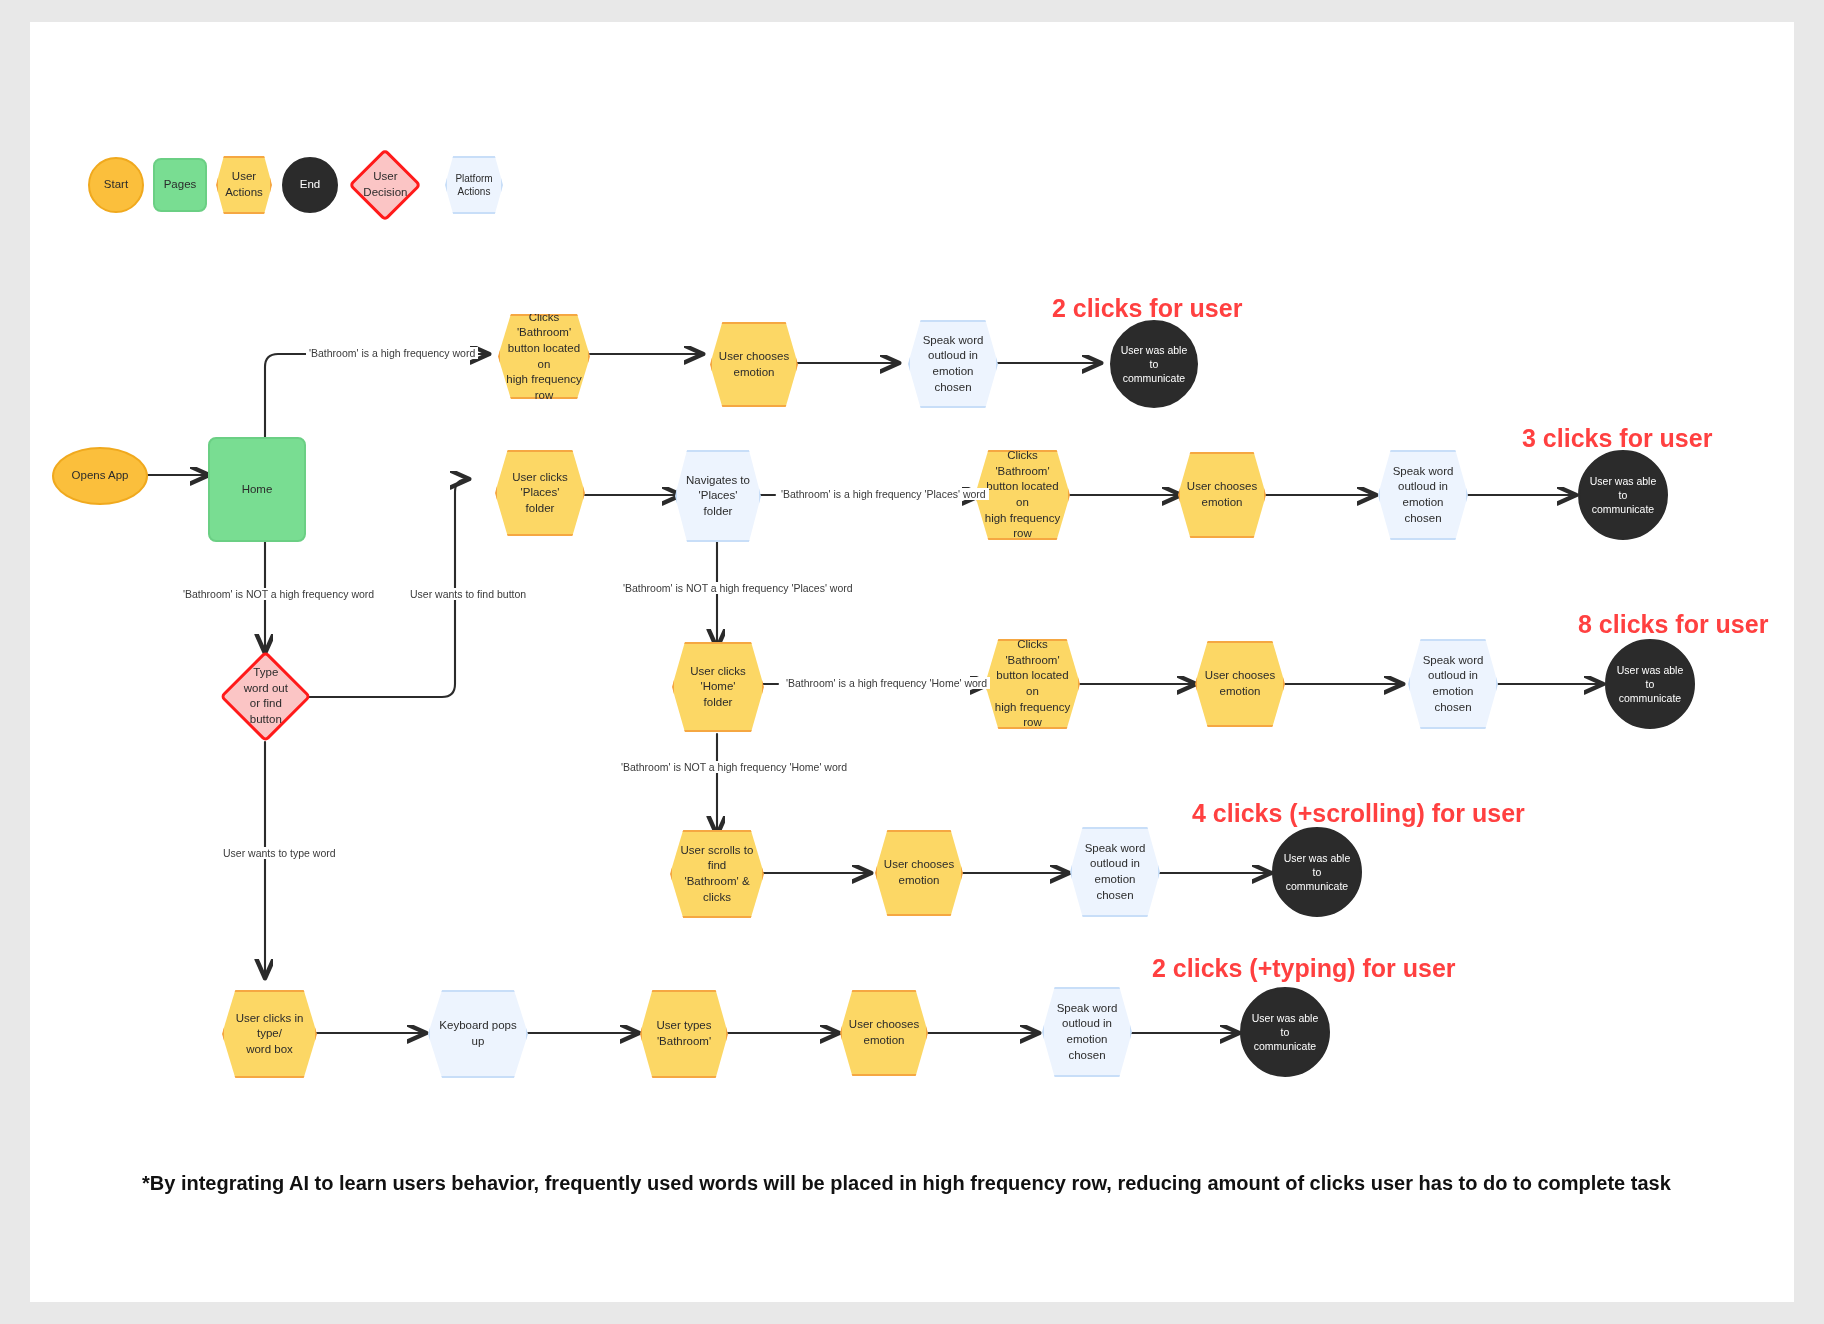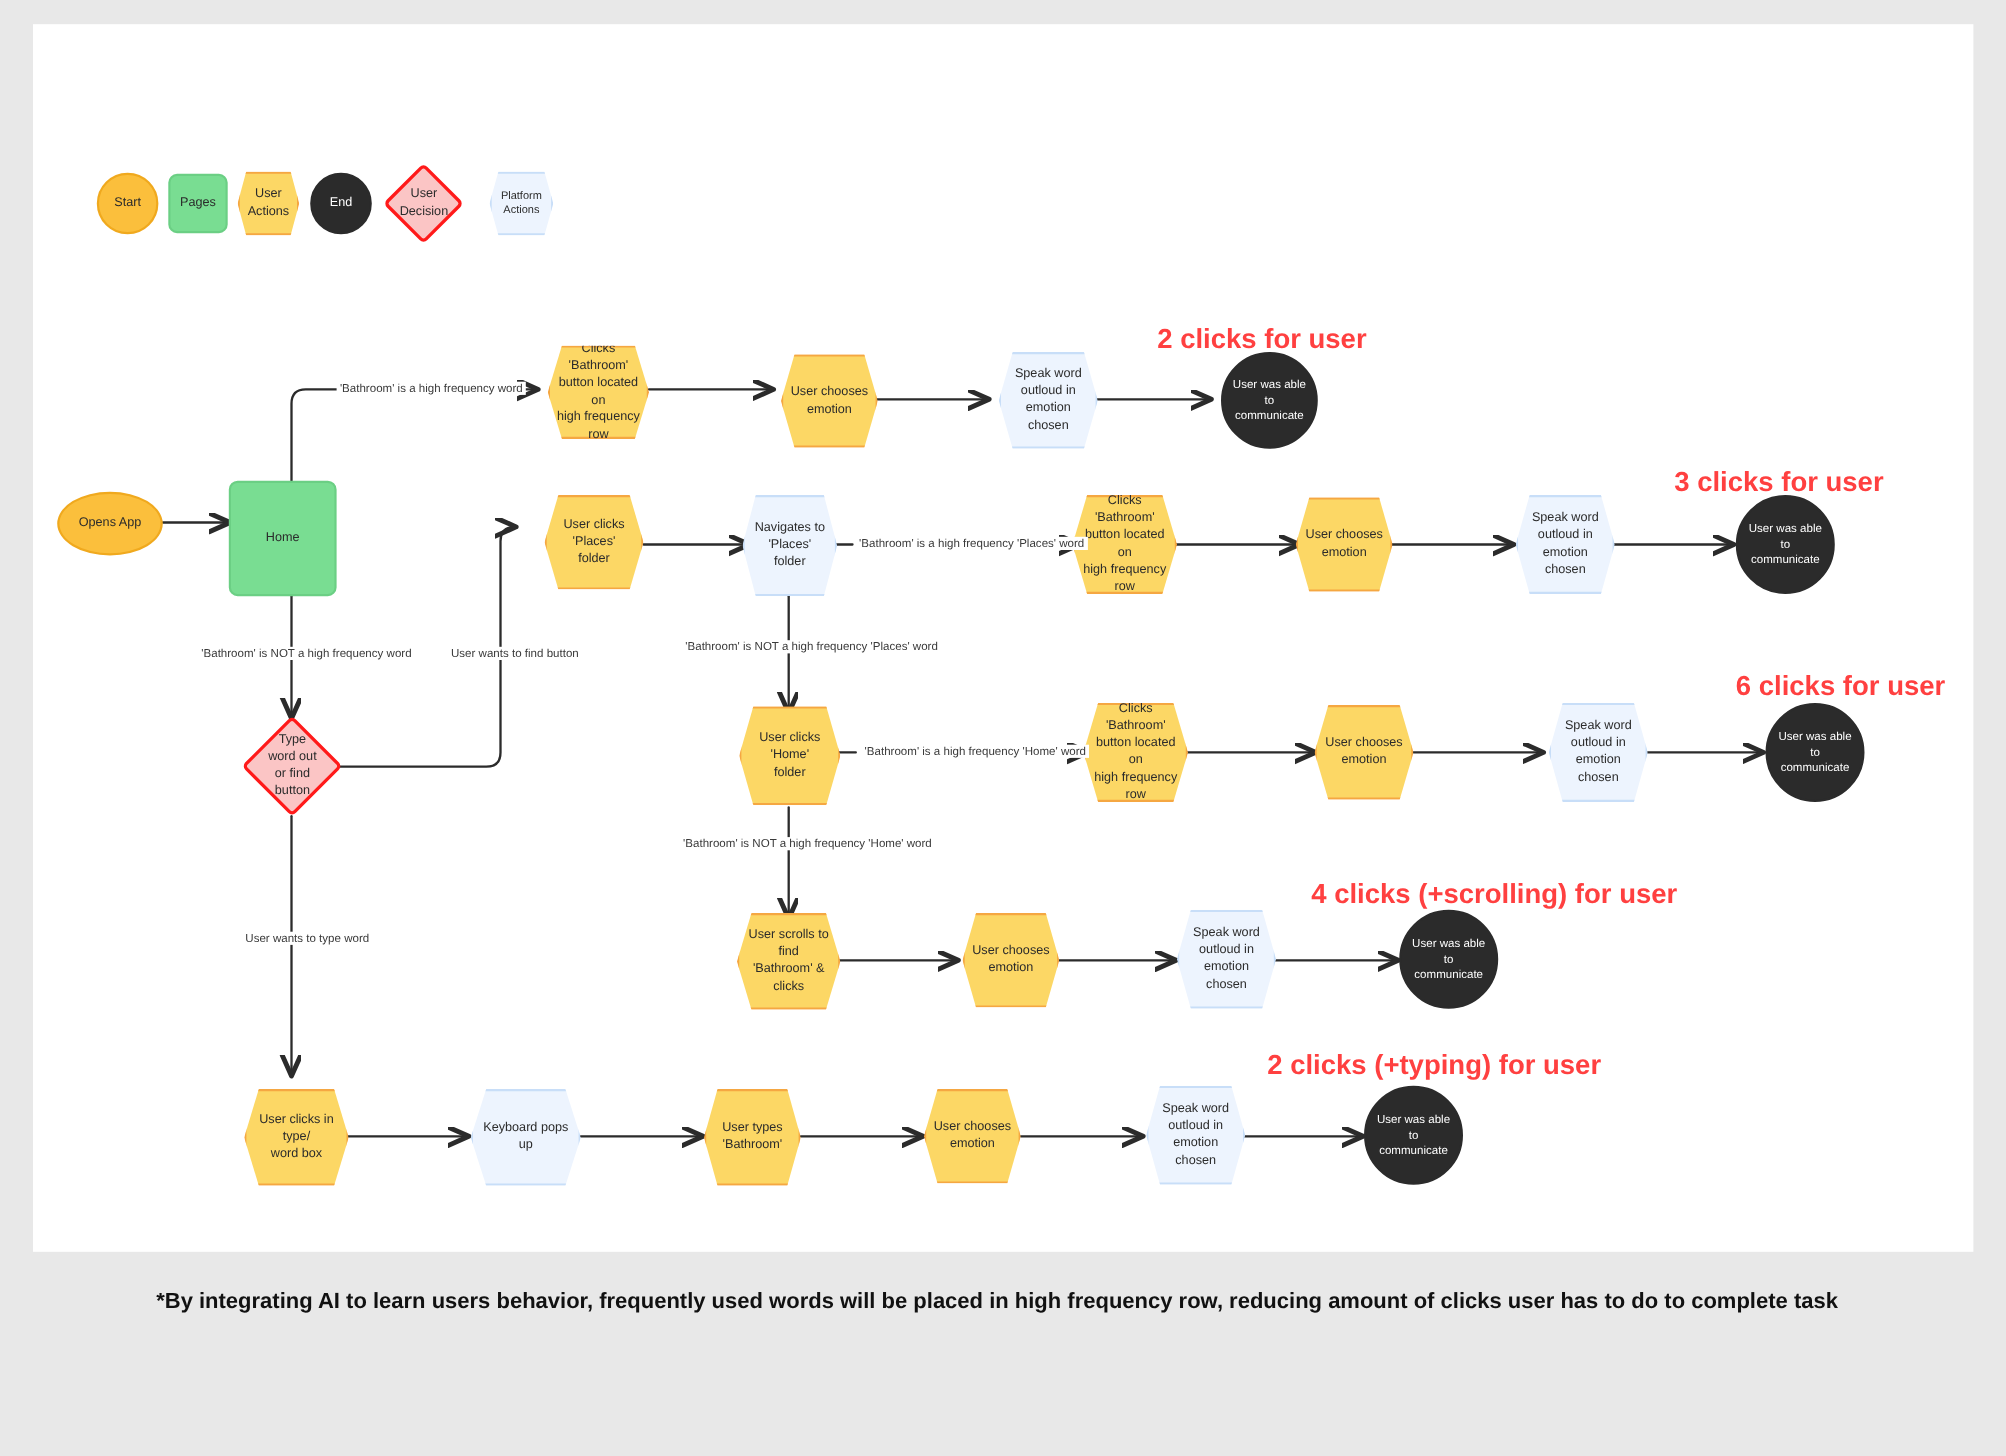--- a/index.html
+++ b/index.html
@@ -13,21 +13,21 @@
     width: 1824px;
     height: 1324px;
     background: #e8e8e8;
     overflow: hidden;
   }
   #canvas {
     position: absolute;
     left: 30px;
     top: 22px;
     width: 1764px;
-    height: 1116px;
+    height: 1280px;
     background: #ffffff;
   }
   svg#edges {
     position: absolute;
     left: 0; top: 0;
     width: 1764px;
     height: 1280px;
     pointer-events: none;
   }
   .node {
@@ -357,21 +357,21 @@
     <div class="edge-label" style="left:753px; top:655px;">'Bathroom' is a high frequency 'Home' word</div>
 
     <div class="edge-label" style="left:588px; top:739px;">'Bathroom' is NOT a high frequency 'Home' word</div>
 
     <div class="edge-label" style="left:190px; top:825px;">User wants to type word</div>
 
     <div class="callout" style="left:1022px; top:272px;">2 clicks for user</div>
 
     <div class="callout" style="left:1492px; top:402px;">3 clicks for user</div>
 
-    <div class="callout" style="left:1548px; top:588px;">6 clicks for user</div>
+    <div class="callout" style="left:1548px; top:588px;">8 clicks for user</div>
 
     <div class="callout" style="left:1162px; top:777px;">4 clicks (+scrolling) for user</div>
 
     <div class="callout" style="left:1122px; top:932px;">2 clicks (+typing) for user</div>
 
     <div class="footer-note" style="left:112px; top:1150px;">*By integrating AI to learn users behavior, frequently used words will be placed in high frequency row, reducing amount of clicks user has to do to complete task</div>
 
   </div>
 </div>
 

